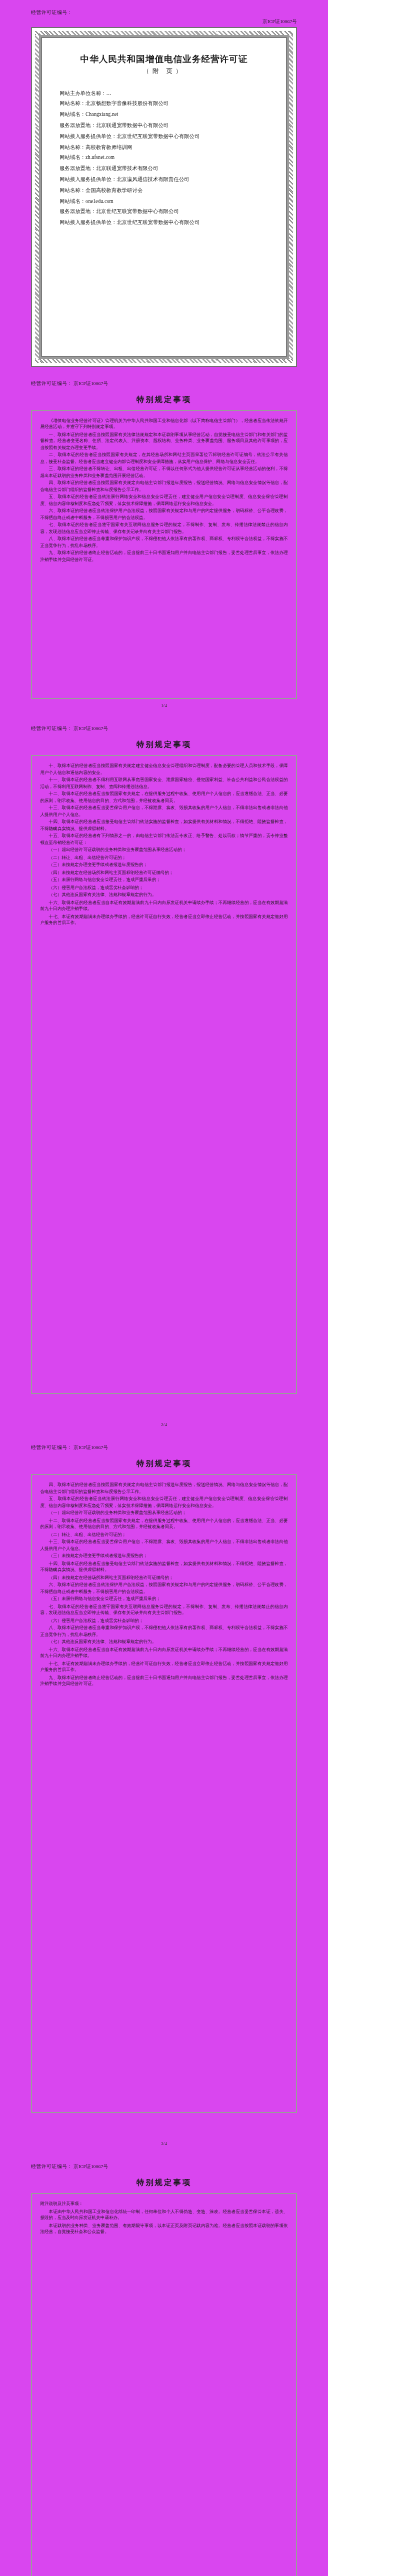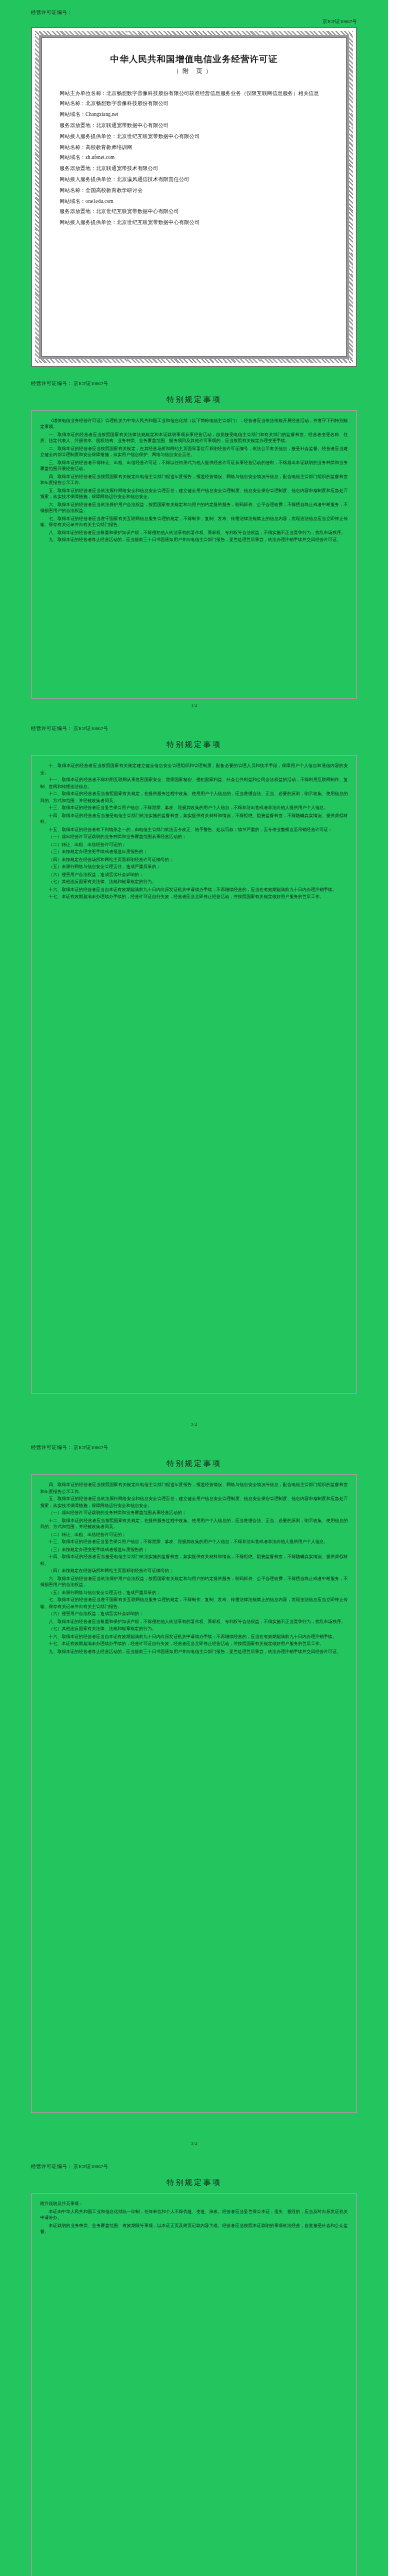--- a/index.html
+++ b/index.html
@@ -6,25 +6,25 @@
     margin: 0;
     padding: 0;
     background: #ffffff;
   }
   body {
     width: 405px;
     font-family: "Liberation Serif", serif;
     color: #1a1a1a;
   }
   .page {
-    width: 388px;
+    width: 328px;
     box-sizing: border-box;
     padding: 9.3px 31px 5.2px 31px;
     position: relative;
-    background: #22c55e;
+    background: #d946ef;
   }
   .page-1 { height: 716px; }
   .page-2 { height: 719px; }
   .page-3 { height: 719px; }
   .page-4 { height: 720px; }
 
   
   .doc-head {
     font-size: 4.9px;
     line-height: 7.2px;
@@ -88,21 +88,21 @@
     overflow: hidden;
     text-overflow: ellipsis;
   }
   .cert-row .k { display: inline-block; }
   .cert-row .v { display: inline-block; }
 
   
   .sp-title {
     text-align: center;
     font-size: 7.7px;
-    font-weight: normal;
+    font-weight: bold;
     letter-spacing: 1.5px;
     margin: 7.2px 0 5.2px 0;
   }
   .sp-box {
     border: 0.5px solid #9b9b9b;
     padding: 7.2px 8.2px 8.2px 8.2px;
     min-height: 634px;
     box-sizing: border-box;
   }
   .sp-box.tall { min-height: 639px; }

